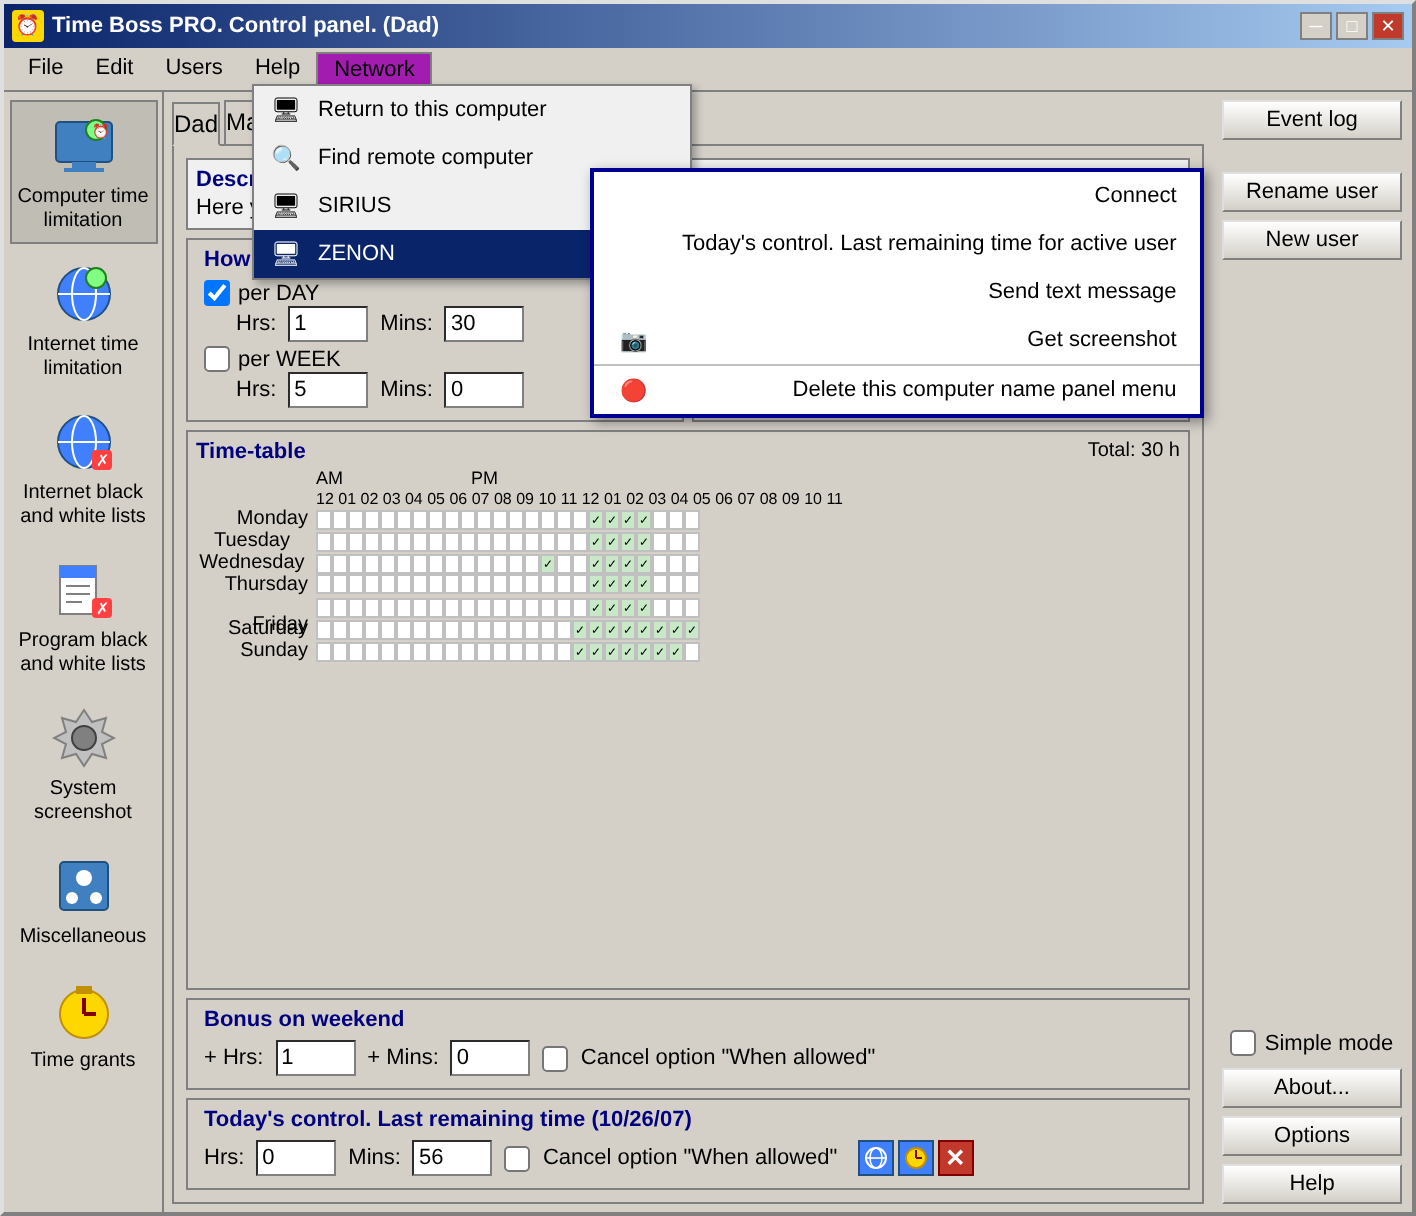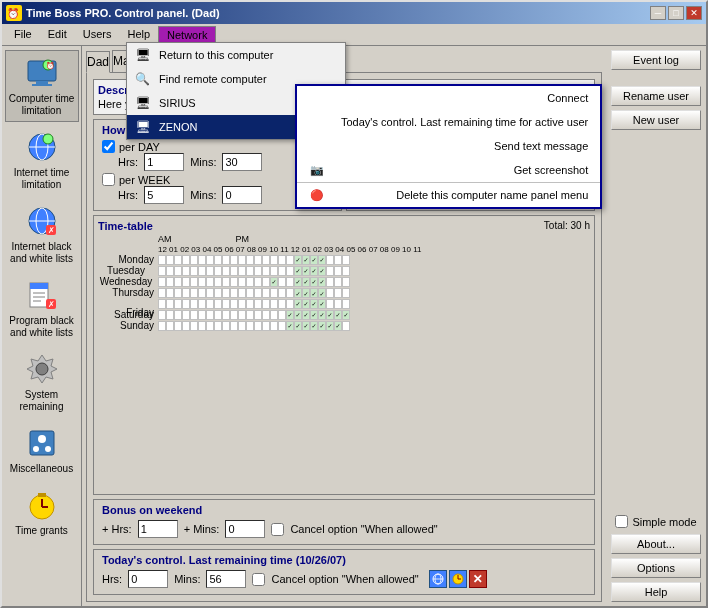--- a/index.html
+++ b/index.html
@@ -381,21 +381,21 @@
           </div>
           <span class="sidebar-label">Program black and white lists</span>
         </div>
         <div class="sidebar-item">
           <div class="sidebar-icon">
             <svg width="32" height="32" viewBox="0 0 32 32">
               <path d="M16 2 L20 8 L27 6 L25 13 L31 16 L25 19 L27 26 L20 24 L16 30 L12 24 L5 26 L7 19 L1 16 L7 13 L5 6 L12 8 Z" fill="#c0c0c0" stroke="#808080" stroke-width="1"></path>
               <circle cx="16" cy="16" r="6" fill="#808080" stroke="#404040" stroke-width="1"></circle>
             </svg>
           </div>
-          <span class="sidebar-label">System remaining</span>
+          <span class="sidebar-label">System screenshot</span>
         </div>
         <div class="sidebar-item">
           <div class="sidebar-icon">
             <svg width="32" height="32" viewBox="0 0 32 32">
               <rect x="4" y="4" width="24" height="24" rx="2" fill="#4080c0" stroke="#205080" stroke-width="1"></rect>
               <circle cx="16" cy="12" r="4" fill="white"></circle>
               <circle cx="10" cy="22" r="3" fill="white"></circle>
               <circle cx="22" cy="22" r="3" fill="white"></circle>
             </svg>
           </div>
@@ -568,21 +568,21 @@
                       <div style="width: 8px; height: 10px; border: 1px solid rgb(192, 192, 192); font-size: 6px; display: flex; align-items: center; justify-content: center; flex-shrink: 0; background: white;"></div>
                       <div style="width: 8px; height: 10px; border: 1px solid rgb(192, 192, 192); font-size: 6px; display: flex; align-items: center; justify-content: center; flex-shrink: 0; background: white;"></div>
                       <div style="width: 8px; height: 10px; border: 1px solid rgb(192, 192, 192); font-size: 6px; display: flex; align-items: center; justify-content: center; flex-shrink: 0; background: rgb(200, 232, 200);">✓</div>
                       <div style="width: 8px; height: 10px; border: 1px solid rgb(192, 192, 192); font-size: 6px; display: flex; align-items: center; justify-content: center; flex-shrink: 0; background: rgb(200, 232, 200);">✓</div>
                       <div style="width: 8px; height: 10px; border: 1px solid rgb(192, 192, 192); font-size: 6px; display: flex; align-items: center; justify-content: center; flex-shrink: 0; background: rgb(200, 232, 200);">✓</div>
                       <div style="width: 8px; height: 10px; border: 1px solid rgb(192, 192, 192); font-size: 6px; display: flex; align-items: center; justify-content: center; flex-shrink: 0; background: rgb(200, 232, 200);">✓</div>
                       <div style="width: 8px; height: 10px; border: 1px solid rgb(192, 192, 192); font-size: 6px; display: flex; align-items: center; justify-content: center; flex-shrink: 0; background: white;"></div>
                       <div style="width: 8px; height: 10px; border: 1px solid rgb(192, 192, 192); font-size: 6px; display: flex; align-items: center; justify-content: center; flex-shrink: 0; background: white;"></div>
                       <div style="width: 8px; height: 10px; border: 1px solid rgb(192, 192, 192); font-size: 6px; display: flex; align-items: center; justify-content: center; flex-shrink: 0; background: white;"></div>
                     </div>
-                    <div style="display: flex; align-items: flex-end; height: 11px;">
+                    <div style="display: flex; align-items: flex-start; height: 11px;">
                       <div style="width: 60px; font-size: 10px; text-align: right; padding-right: 4px;">Thursday</div>
                       <div style="width: 8px; height: 10px; border: 1px solid rgb(192, 192, 192); font-size: 6px; display: flex; align-items: center; justify-content: center; flex-shrink: 0; background: white;"></div>
                       <div style="width: 8px; height: 10px; border: 1px solid rgb(192, 192, 192); font-size: 6px; display: flex; align-items: center; justify-content: center; flex-shrink: 0; background: white;"></div>
                       <div style="width: 8px; height: 10px; border: 1px solid rgb(192, 192, 192); font-size: 6px; display: flex; align-items: center; justify-content: center; flex-shrink: 0; background: white;"></div>
                       <div style="width: 8px; height: 10px; border: 1px solid rgb(192, 192, 192); font-size: 6px; display: flex; align-items: center; justify-content: center; flex-shrink: 0; background: white;"></div>
                       <div style="width: 8px; height: 10px; border: 1px solid rgb(192, 192, 192); font-size: 6px; display: flex; align-items: center; justify-content: center; flex-shrink: 0; background: white;"></div>
                       <div style="width: 8px; height: 10px; border: 1px solid rgb(192, 192, 192); font-size: 6px; display: flex; align-items: center; justify-content: center; flex-shrink: 0; background: white;"></div>
                       <div style="width: 8px; height: 10px; border: 1px solid rgb(192, 192, 192); font-size: 6px; display: flex; align-items: center; justify-content: center; flex-shrink: 0; background: white;"></div>
                       <div style="width: 8px; height: 10px; border: 1px solid rgb(192, 192, 192); font-size: 6px; display: flex; align-items: center; justify-content: center; flex-shrink: 0; background: white;"></div>
                       <div style="width: 8px; height: 10px; border: 1px solid rgb(192, 192, 192); font-size: 6px; display: flex; align-items: center; justify-content: center; flex-shrink: 0; background: white;"></div>

